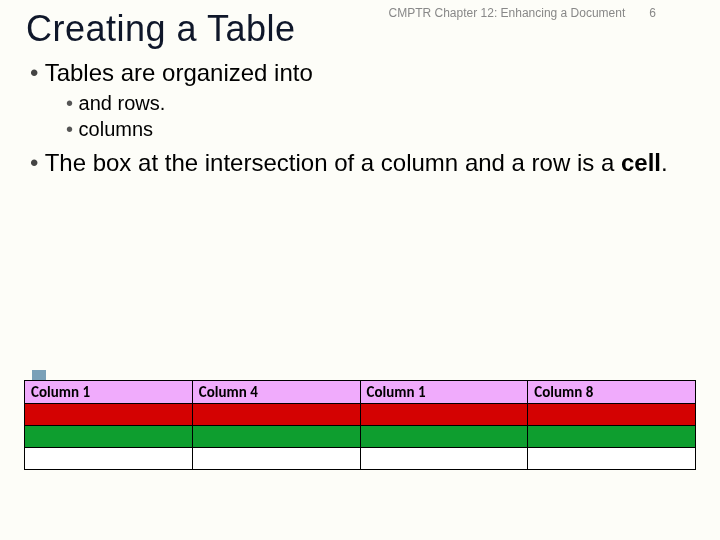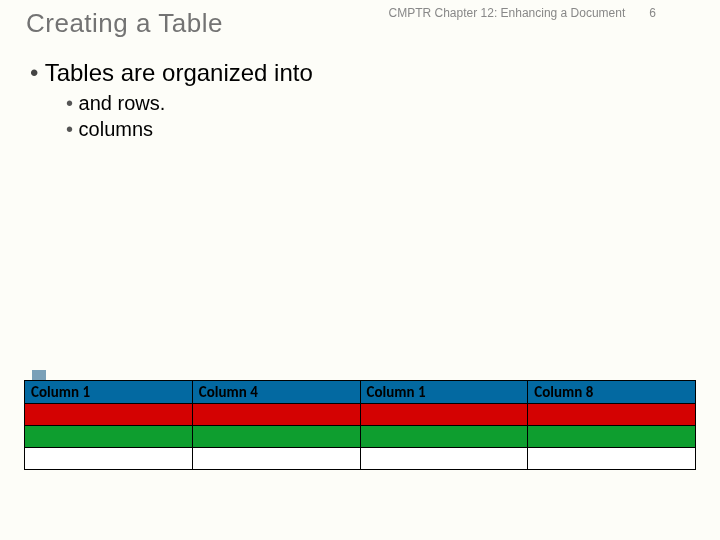--- a/index.html
+++ b/index.html
@@ -21,23 +21,23 @@
     align-items: center;
     gap: 24px;
     padding-right: 64px;
     font-size: 12px;
     color: #888;
   }
   .title {
     position: absolute;
     top: 8px;
     left: 26px;
-    font-size: 26px;
+    font-size: 36px;
     font-weight: 400;
-    color: #737373;
+    color: #0f172a;
     letter-spacing: 0.5px;
   }
   .content {
     position: absolute;
     top: 58px;
     left: 30px;
     right: 18px;
   }
   ul.top { list-style: none; }
   ul.top > li {
@@ -85,21 +85,21 @@
     width: 100%;
     background: #fff;
   }
   th {
     border: 1px solid #000;
     font-family: "Segoe UI", Calibri, Arial, sans-serif;
     font-weight: 700;
     font-size: 15px;
     text-align: left;
     padding: 2px 6px;
-    background: #0369a1;
+    background: #f0abfc;
   }
   td {
     border: 1px solid #000;
     height: 22px;
   }
   .row-red td { background: #d40202; }
   .row-green td { background: #0e9e2f; }
   .row-white td { background: #fff; }
 </style>
 </head>
@@ -113,20 +113,23 @@
 <h1 class="title">Creating a Table</h1>
 
 <div class="content">
   <ul class="top">
     <li>
       <span>Tables are organized into</span>
       <ul class="sub">
         <li>and rows.</li>
         <li>columns</li>
       </ul>
+    </li>
+    <li>
+      <span>The box at the intersection of a column and a row is a </span><span class="bold">cell</span><span>.</span>
     </li>
   </ul>
 </div>
 
 <div class="table-wrap">
   <div class="cursor-mark"></div>
   <table>
     <thead>
       <tr>
         <th>Column 1</th>

